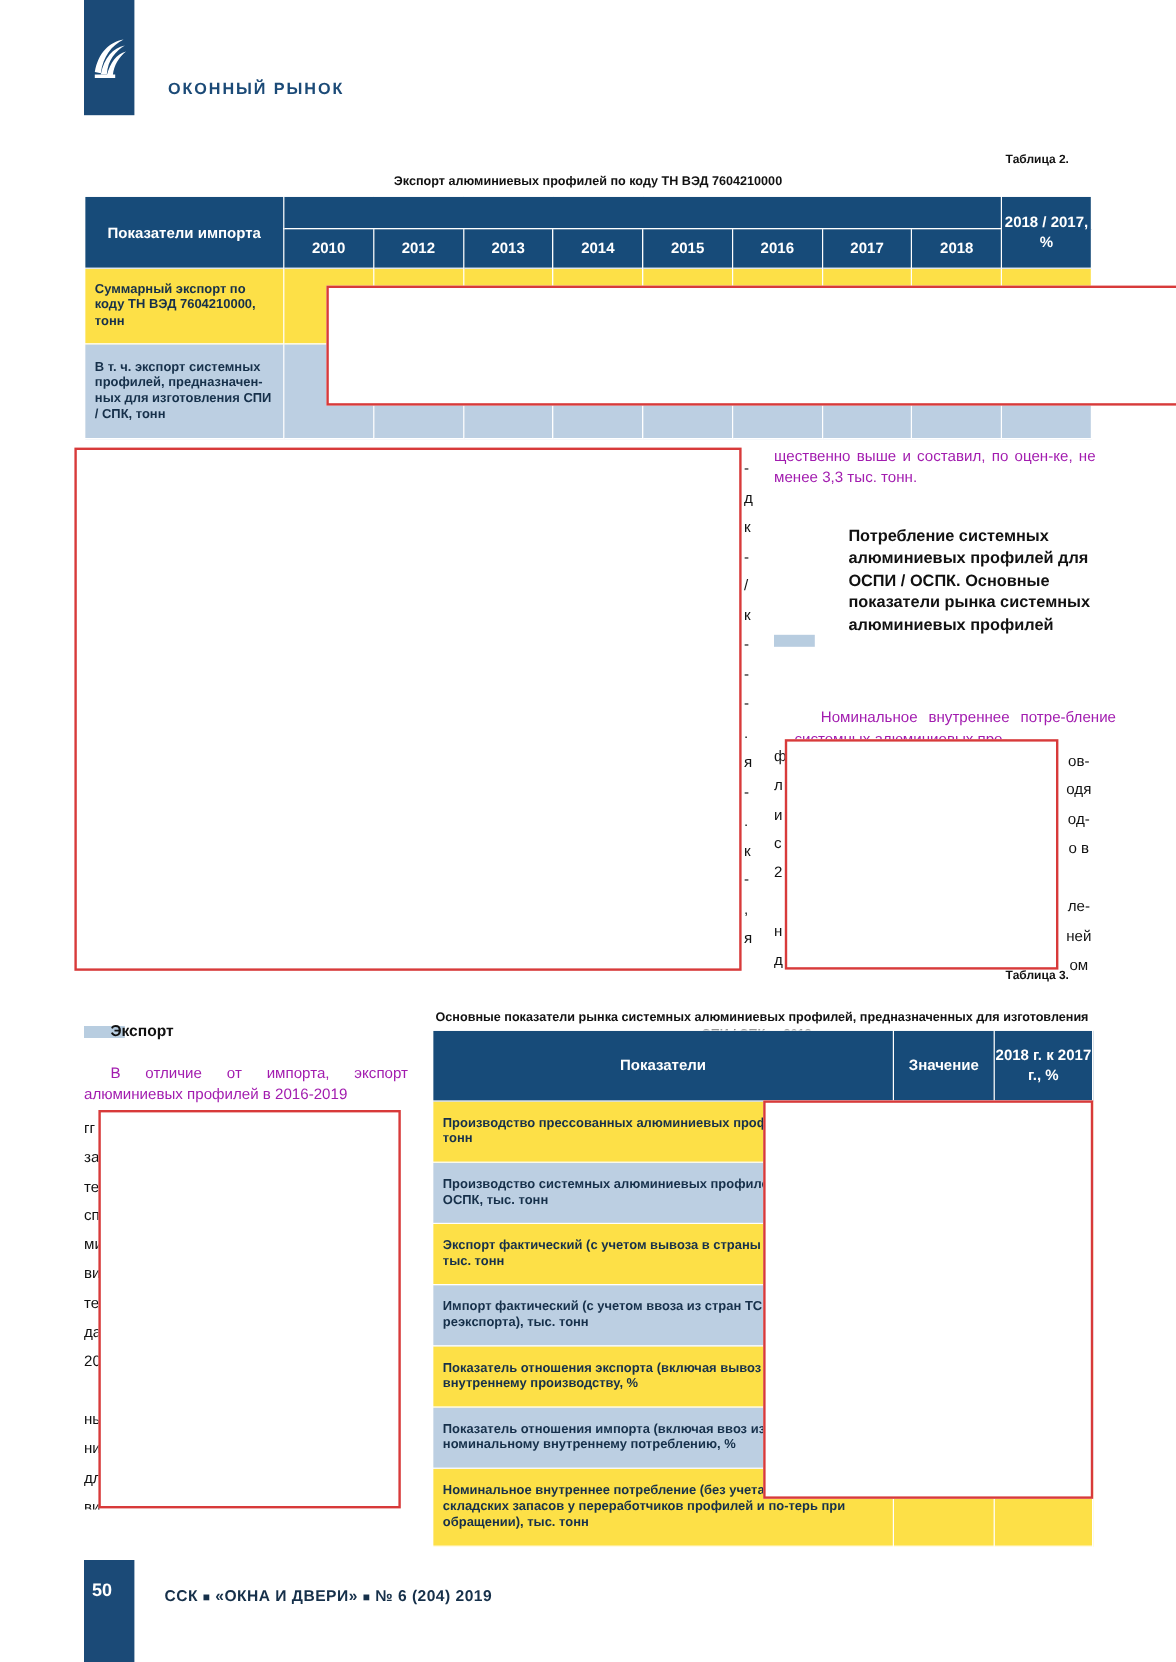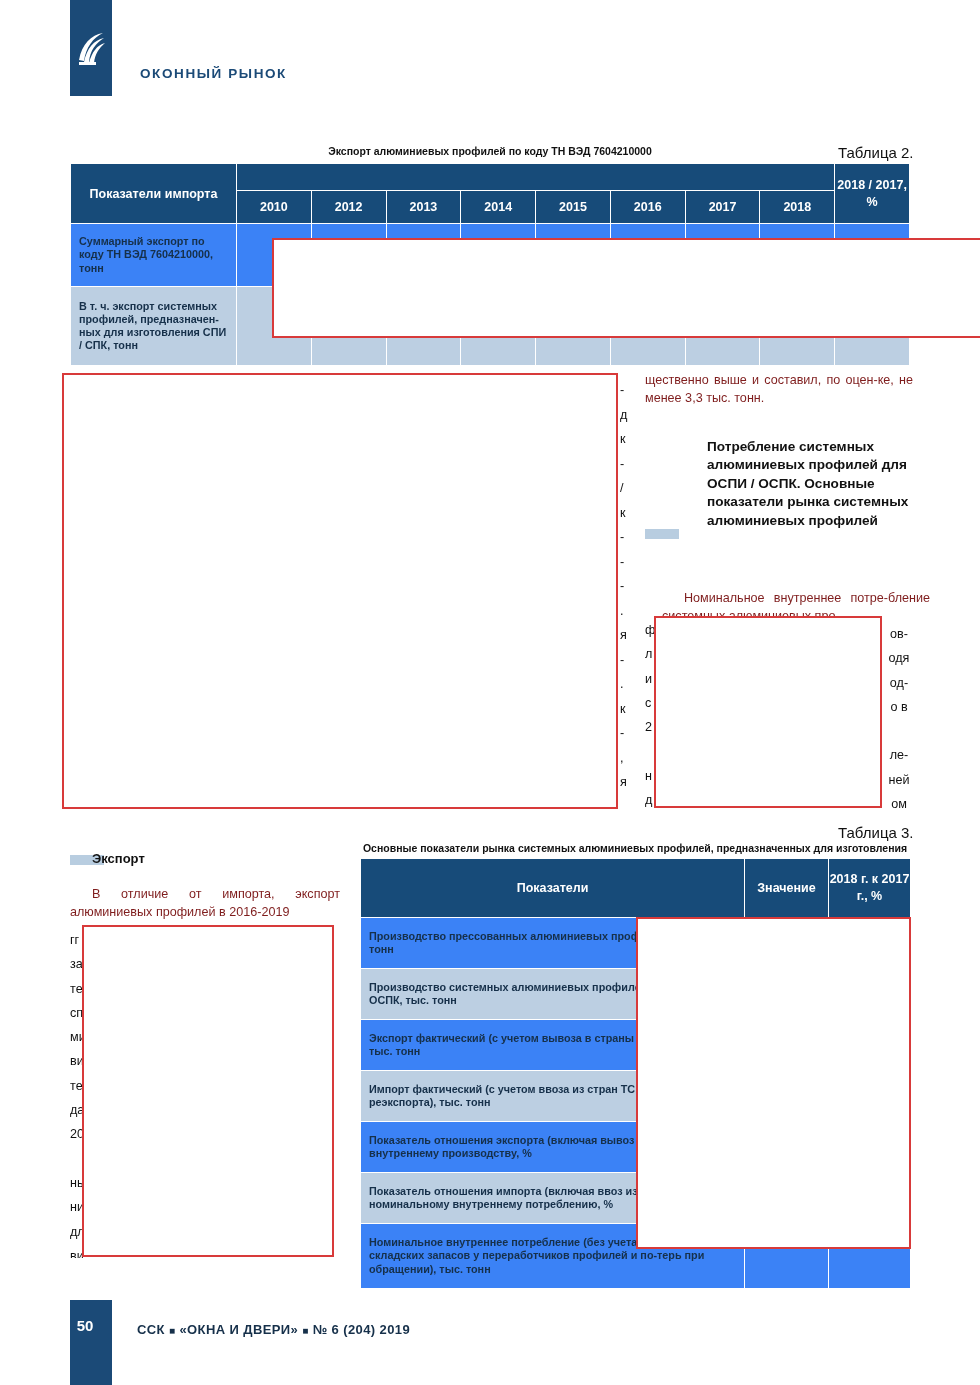--- a/index.html
+++ b/index.html
@@ -55,21 +55,21 @@
     vertical-align: middle;
   }
   .tbl thead th {
     background: #174b79;
     color: #ffffff;
     font-size: 12.5px;
     font-weight: bold;
     text-align: center;
   }
   .tbl tbody td {
-    background: #3b82f6;
+    background: #fde047;
     color: #16304a;
     font-size: 10.8px;
     font-weight: bold;
     line-height: 1.22;
   }
   .tbl tbody td.lbl {
     text-align: left;
     padding: 5px 6px 5px 8px;
   }
   .tbl tbody td.val {
@@ -82,32 +82,31 @@
   .tbl-caption {
     position: absolute;
     text-align: center;
     font-size: 10.5px;
     font-weight: bold;
     color: #111;
     line-height: 1.3;
   }
   .tbl-number {
     position: absolute;
-    font-size: 15px;
-    font-weight: normal;
-    color: #111;
-    margin-top: 16px;
+    font-size: 10px;
+    font-weight: bold;
+    color: #111;
   }
 
   
   .para {
     position: absolute;
     font-size: 12.6px;
     line-height: 1.42;
-    color: #7f1d1d;
+    color: #a21caf;
     text-align: justify;
   }
   .para .indent { display: inline-block; width: 22px; }
 
   .subhead {
     position: absolute;
     font-size: 13.6px;
     font-weight: bold;
     line-height: 1.36;
     color: #111;

